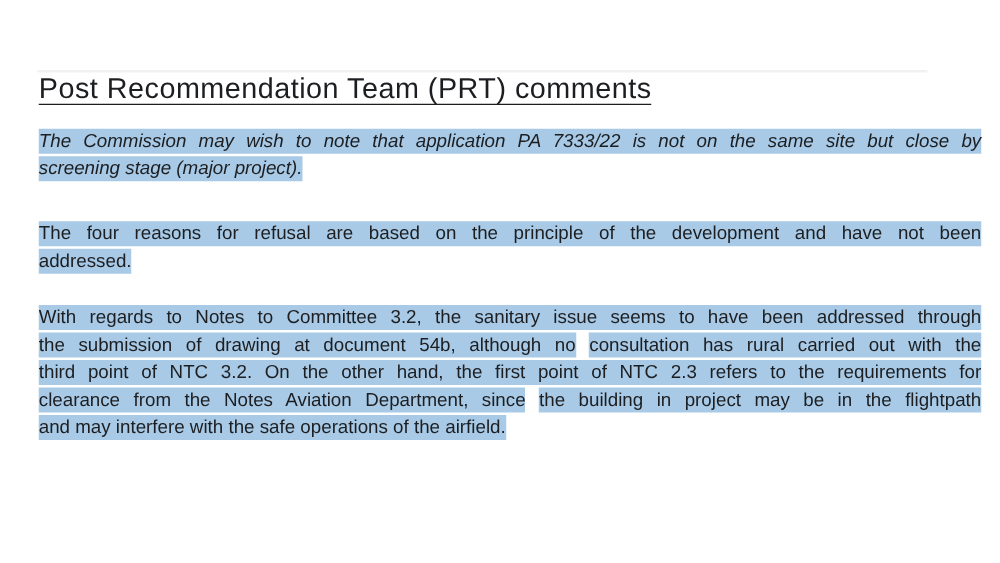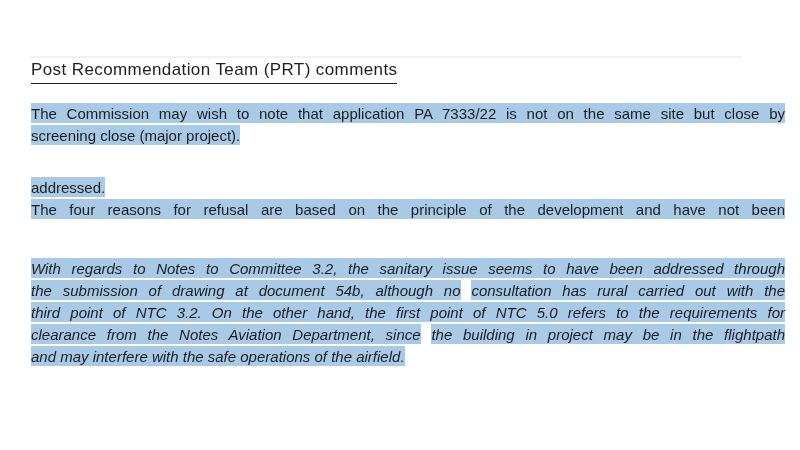--- a/index.html
+++ b/index.html
@@ -22,43 +22,43 @@
   }
   .scan-artifact{
     position:absolute;
     top:56px;left:30px;width:712px;height:2px;
     background:#f1f1f1;
     border-radius:1px;
   }
   .doc-title{
     position:absolute;
     left:31px;top:58px;
-    font-size:17px;
+    font-size:23px;
     letter-spacing:0.4px;
     line-height:24px;
     color:var(--ink);
     white-space:nowrap;
   }
   .doc-title .u{
     border-bottom:1.6px solid var(--ink);
     padding-bottom:1px;
     display:inline-block;
   }
   .doc-body{
     position:absolute;
     left:31px;top:0;
     width:754px;
   }
   .para{
     position:absolute;
     left:0;width:754px;
   }
-  .para.p0{top:102px;}
+  .para.p0{top:102px;font-style:italic;}
   .para.p1{top:176px;}
-  .para.p2{top:257px;font-style:italic;}
+  .para.p2{top:243px;}
   .line{
     font-size:15px;
     line-height:22.2px;
     text-align:justify;
     text-align-last:justify;
     white-space:normal;
     color:var(--ink);
   }
   .line.last{
     text-align-last:left;
@@ -74,27 +74,27 @@
 <div class="page">
   <div class="scan-artifact"></div>
 
   <div class="doc-title">
     <span class="u">Post Recommendation Team (PRT) comments</span>
   </div>
 
   <div class="doc-body">
       <div class="para p0">
         <div class="line"><span class="hl">The Commission may wish to note that application PA 7333/22 is not on the same site but close by</span></div>
-        <div class="line last"><span class="hl">screening close (major project).</span></div>
+        <div class="line last"><span class="hl">screening stage (major project).</span></div>
       </div>
       <div class="para p1">
+        <div class="line"><span class="hl">The four reasons for refusal are based on the principle of the development and have not been</span></div>
         <div class="line last"><span class="hl">addressed.</span></div>
-        <div class="line"><span class="hl">The four reasons for refusal are based on the principle of the development and have not been</span></div>
       </div>
       <div class="para p2">
         <div class="line"><span class="hl">With regards to Notes to Committee 3.2, the sanitary issue seems to have been addressed through</span></div>
         <div class="line"><span class="hl">the submission of drawing at document 54b, although no</span> <span class="hl">consultation has rural carried out with the</span></div>
-        <div class="line"><span class="hl">third point of NTC 3.2. On the other hand, the first point of NTC 5.0 refers to the requirements for</span></div>
+        <div class="line"><span class="hl">third point of NTC 3.2. On the other hand, the first point of NTC 2.3 refers to the requirements for</span></div>
         <div class="line"><span class="hl">clearance from the Notes Aviation Department, since</span> <span class="hl">the building in project may be in the flightpath</span></div>
         <div class="line last"><span class="hl">and may interfere with the safe operations of the airfield.</span></div>
       </div>
     </div>
 </div>
 
 </body></html>

